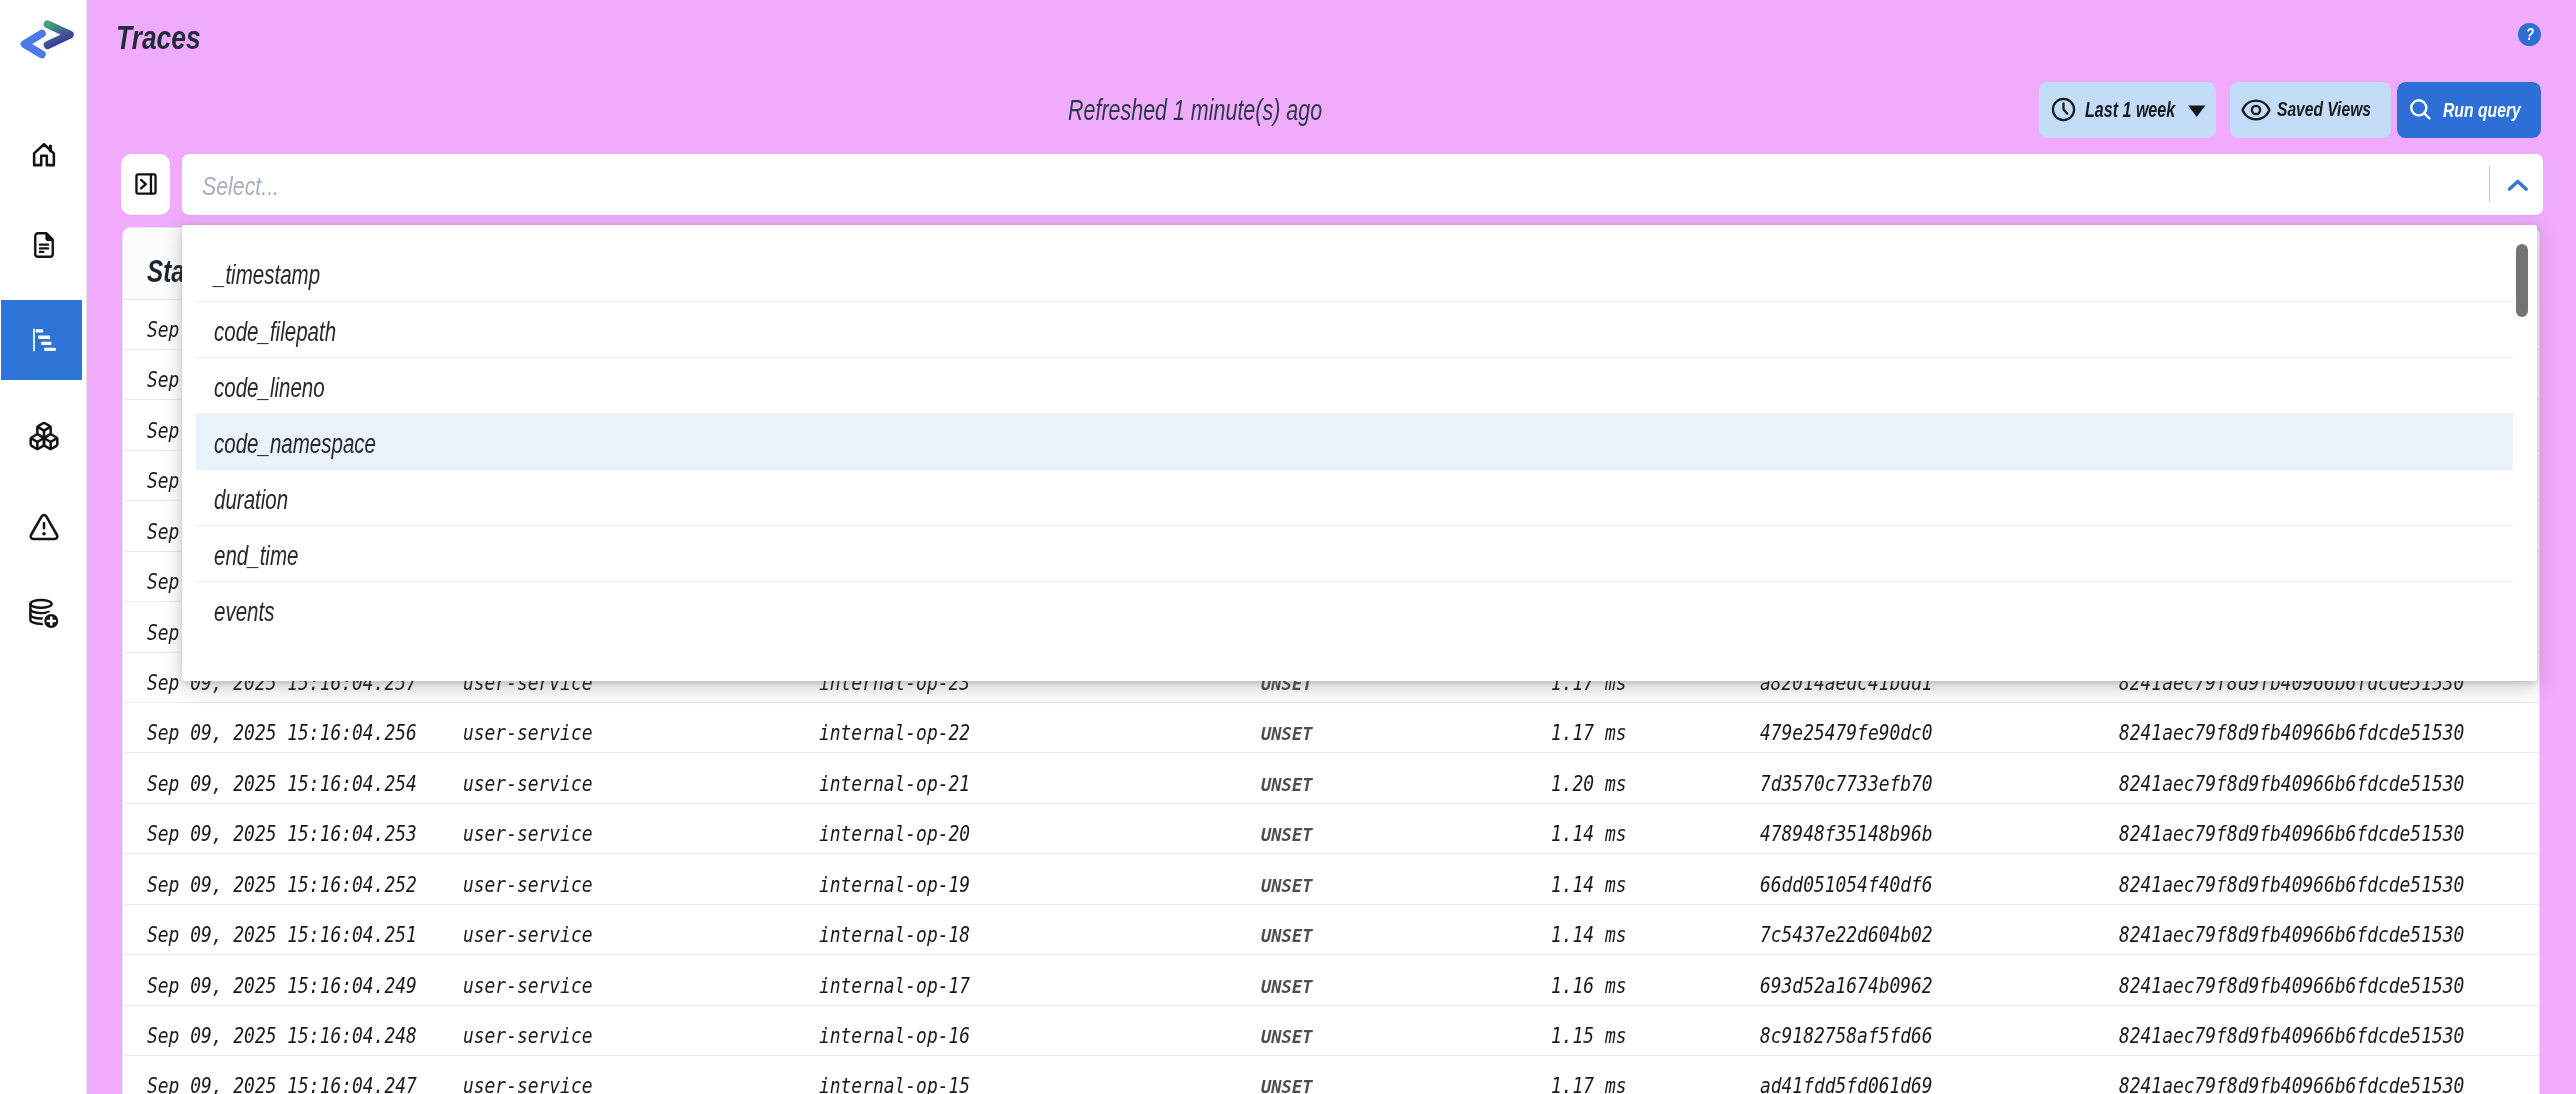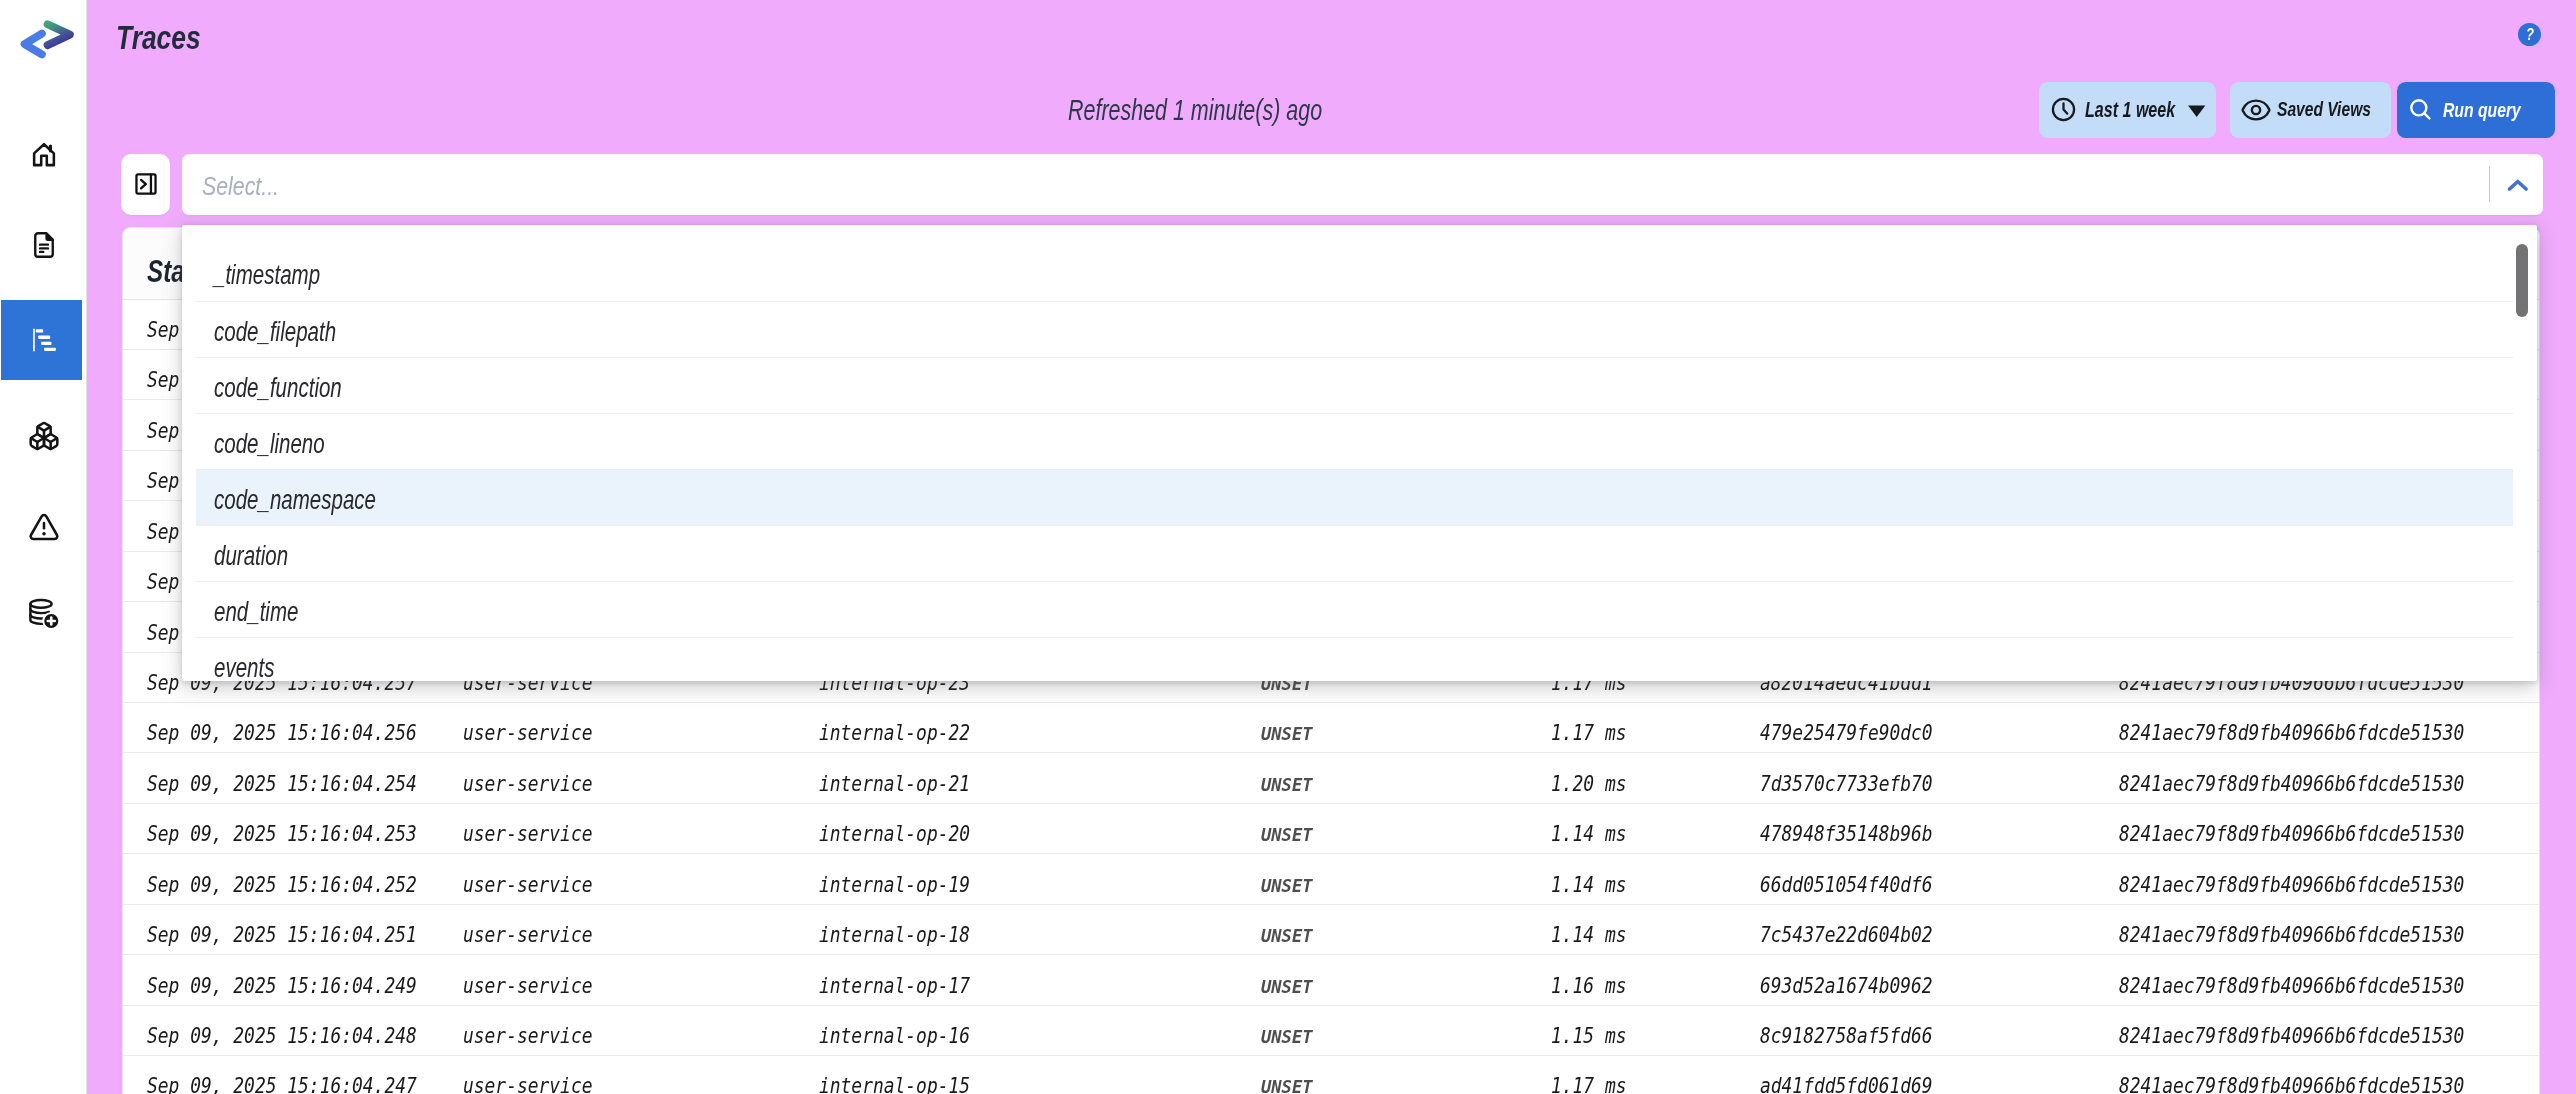--- a/index.html
+++ b/index.html
@@ -35,21 +35,21 @@
   
   .stream-select { position:absolute; left:122px; top:82px; width:238px; height:57px;
                    background:#e9e9eb; border-radius:5.8px; }
   .stream-label { left:17.3px; top:28px; font-size:26px; color:#101318; --sx:.80; }
   .stream-chev { position:absolute; left:190px; top:22px; }
   .refreshed { left:1068px; top:110px; font-size:29px; color:#2c3949; --sx:.74; }
 
   .btn { position:absolute; top:82px; height:56px; border-radius:8.6px; box-sizing:border-box; }
   .btn-time  { left:2039px; width:177px; background:#c3dcf7; }
   .btn-views { left:2230px; width:161px; background:#c3dcf7; }
-  .btn-run   { left:2397px; width:158px; background:#2d6fd6; }
+  .btn-run   { left:2397px; width:144px; background:#2d6fd6; }
   .btn-time-label  { left:46px; top:28px; font-size:22px; font-weight:bold; color:#17191c; --sx:.73; }
   .btn-views-label { left:47px; top:27px; font-size:20px; font-weight:bold; color:#17191c; --sx:.78; }
   .btn-run-label   { left:46px; top:27px; font-size:21px; font-weight:bold; color:#ffffff; --sx:.75; }
   .icon-clock { position:absolute; left:10.8px;  top:14.4px; }
   .icon-caret { position:absolute; left:148px; top:104px; }
   .btn-time .icon-caret { left:148px; top:21.6px; }
   .icon-eye { position:absolute; left:10px; top:11.5px; }
   .icon-mag { position:absolute; left:10px; top:14.4px; }
 
   
@@ -395,23 +395,20 @@
 
   <div class="dropdown">
     <div class="dd-list">
       <div class="dd-item">
           <span class="txt dd-label">_timestamp</span>
         </div>
         <div class="dd-item">
           <span class="txt dd-label">code_filepath</span>
         </div>
         <div class="dd-item">
-          <span class="txt dd-label">code_function</span>
-        </div>
-        <div class="dd-item">
           <span class="txt dd-label">code_lineno</span>
         </div>
         <div class="dd-item hl">
           <span class="txt dd-label">code_namespace</span>
         </div>
         <div class="dd-item">
           <span class="txt dd-label">duration</span>
         </div>
         <div class="dd-item">
           <span class="txt dd-label">end_time</span>

